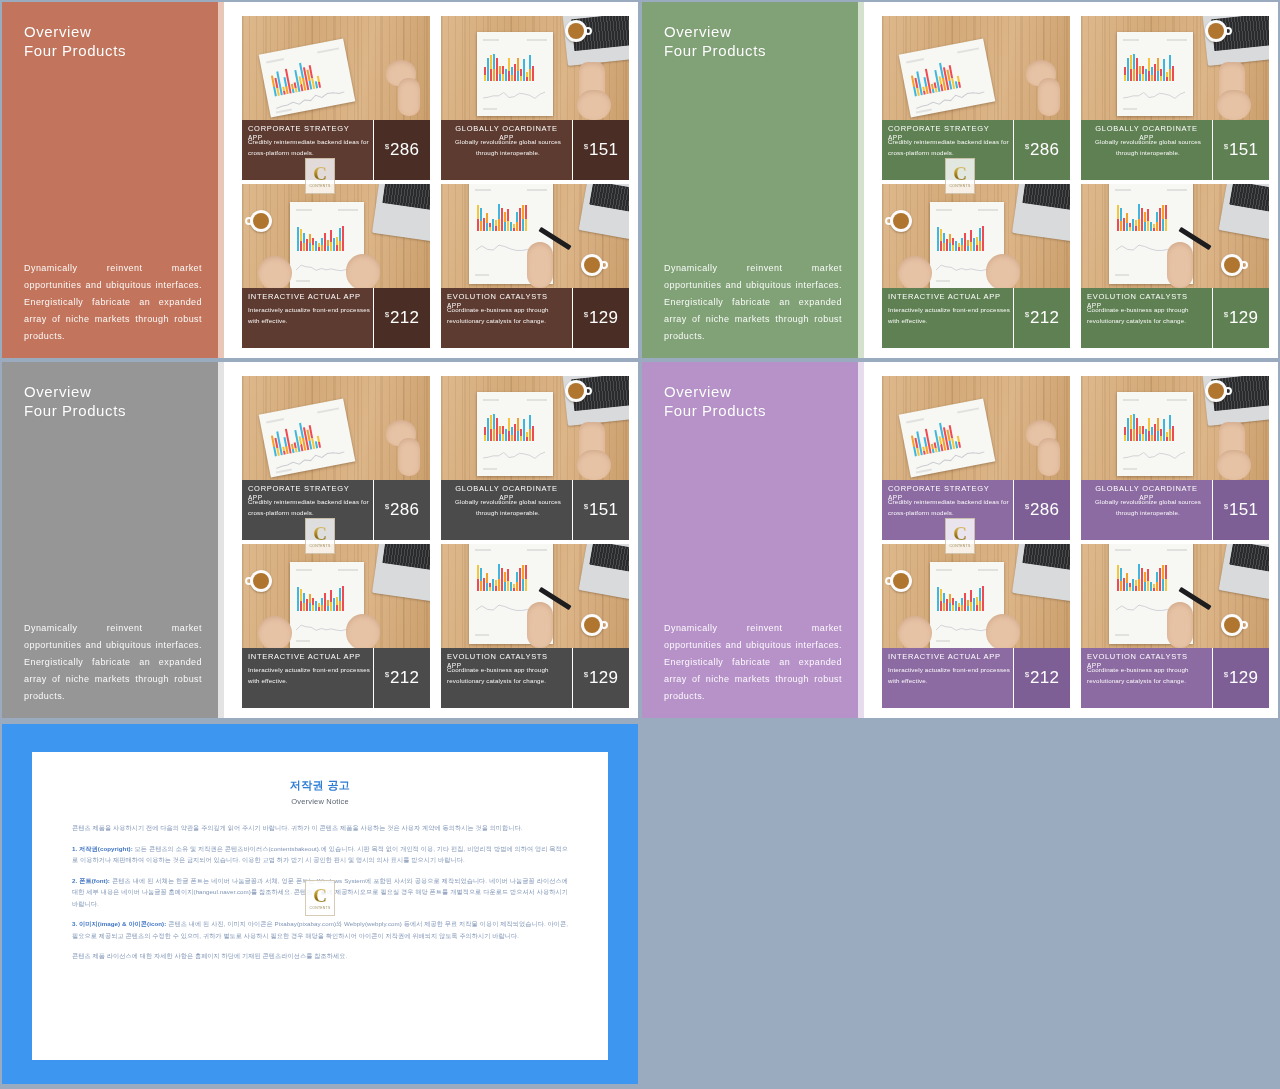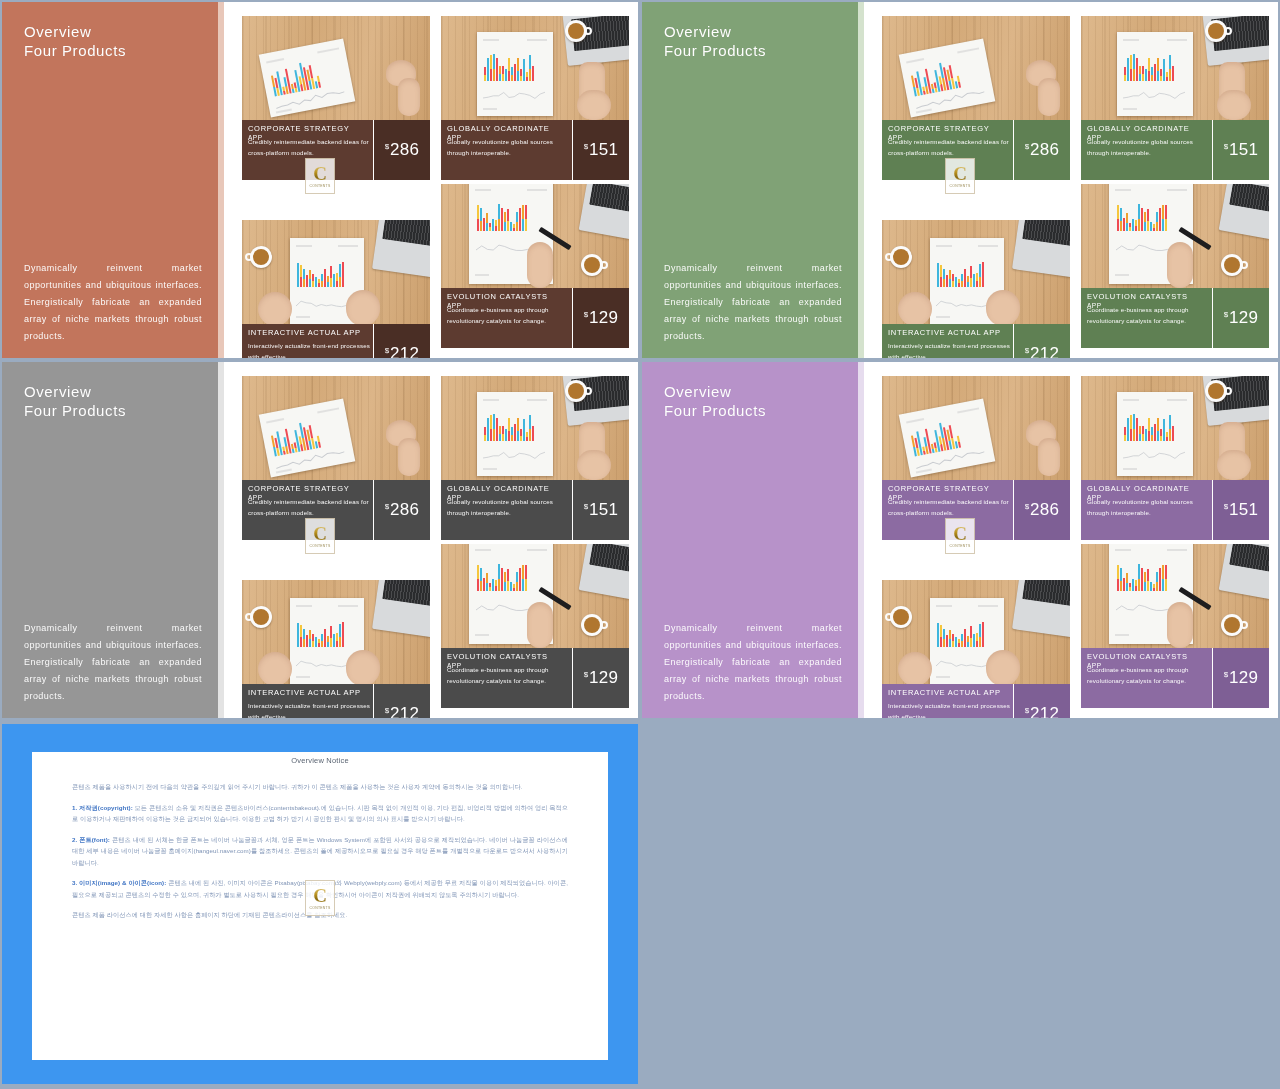--- a/index.html
+++ b/index.html
@@ -48,22 +48,22 @@
 
   
   .content{
     position:absolute; left:228px; top:14px; right:10px; bottom:14px;
   }
 
   .card{
     position:absolute; width:188px; height:164px; overflow:hidden;
   }
   .card.c0{ left:12px;  top:0px;   }
-  .card.c1{ left:211px; top:0px;   }
-  .card.c2{ left:12px;  top:168px;margin-top:36px; }
+  .card.c1{ left:211px; top:0px;text-align:center;   }
+  .card.c2{ left:12px;  top:168px; }
   .card.c3{ left:211px; top:168px; }
 
   
   .photo{
     position:absolute; left:0; top:0; width:188px; height:104px;
     overflow:hidden;
     background:
       linear-gradient(180deg,#d9b88c 0%,#cfa877 40%,#c69d6b 100%);
   }
   .wood{
@@ -1080,20 +1080,21 @@
       </div>
     <div class="wm" style="left: 303px; top: 156px;">
       <div class="c">C</div>
       <div class="cw">CONTENTS</div>
     </div>
   </div>
 </div>
 
 <div class="copyslide">
   <div class="copysheet">
+    <div class="cy-title">저작권 공고</div>
     <div class="cy-sub">Overview Notice</div>
     <div class="cy-body">
       <div class="cy-p">콘텐츠 제품을 사용하시기 전에 다음의 약관을 주의깊게 읽어 주시기 바랍니다. 귀하가 이 콘텐츠 제품을 사용하는 것은 사용자 계약에 동의하시는 것을 의미합니다.</div>
       <div class="cy-p">
         <b>1. 저작권(copyright):</b><span> 모든 콘텐츠의 소유 및 저작권은 콘텐츠바이러스(contentsbakeout).에 있습니다. 시판 목적 없이 개인적 이용, 기타 편집, 비영리적 방법에 의하여 영리 목적으로 이용하거나 재판매하여 이용하는 것은 금지되어 있습니다. 이용한 교법 허가 받기 시 공인한 판시 및 명시의 의사 표시를 받으시기 바랍니다.</span>
       </div>
       <div class="cy-p">
         <b>2. 폰트(font):</b><span> 콘텐츠 내에 된 서체는 한글 폰트는 네이버 나눔글꼴과 서체, 영문 폰트는 Windows System에 포함된 사서와 공용으로 제작되었습니다. 네이버 나눔글꼴 라이선스에 대한 세부 내용은 네이버 나눔글꼴 홈페이지(hangeul.naver.com)를 참조하세요. 콘텐츠의 폴에 제공하시오므로 필요실 경우 해당 폰트를 개별적으로 다운로드 받으셔서 사용하시기 바랍니다.</span>
       </div>
       <div class="cy-p">

